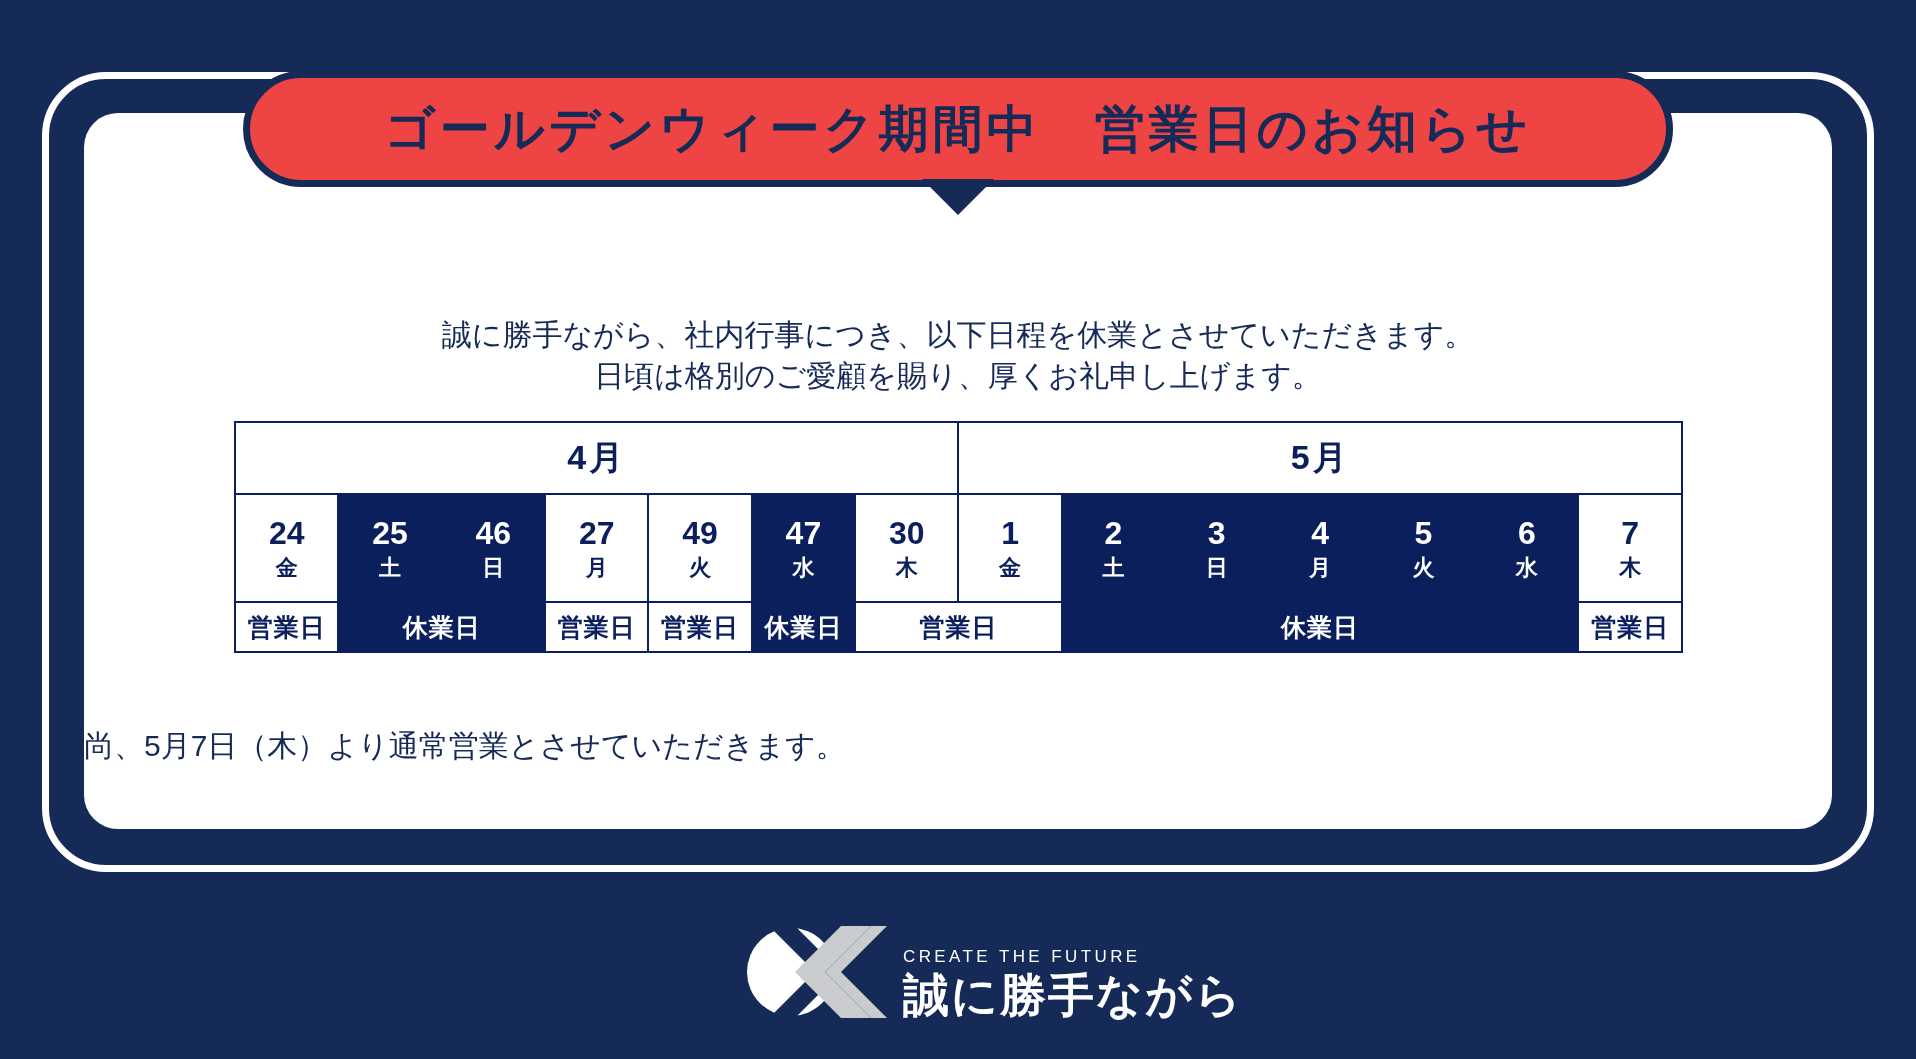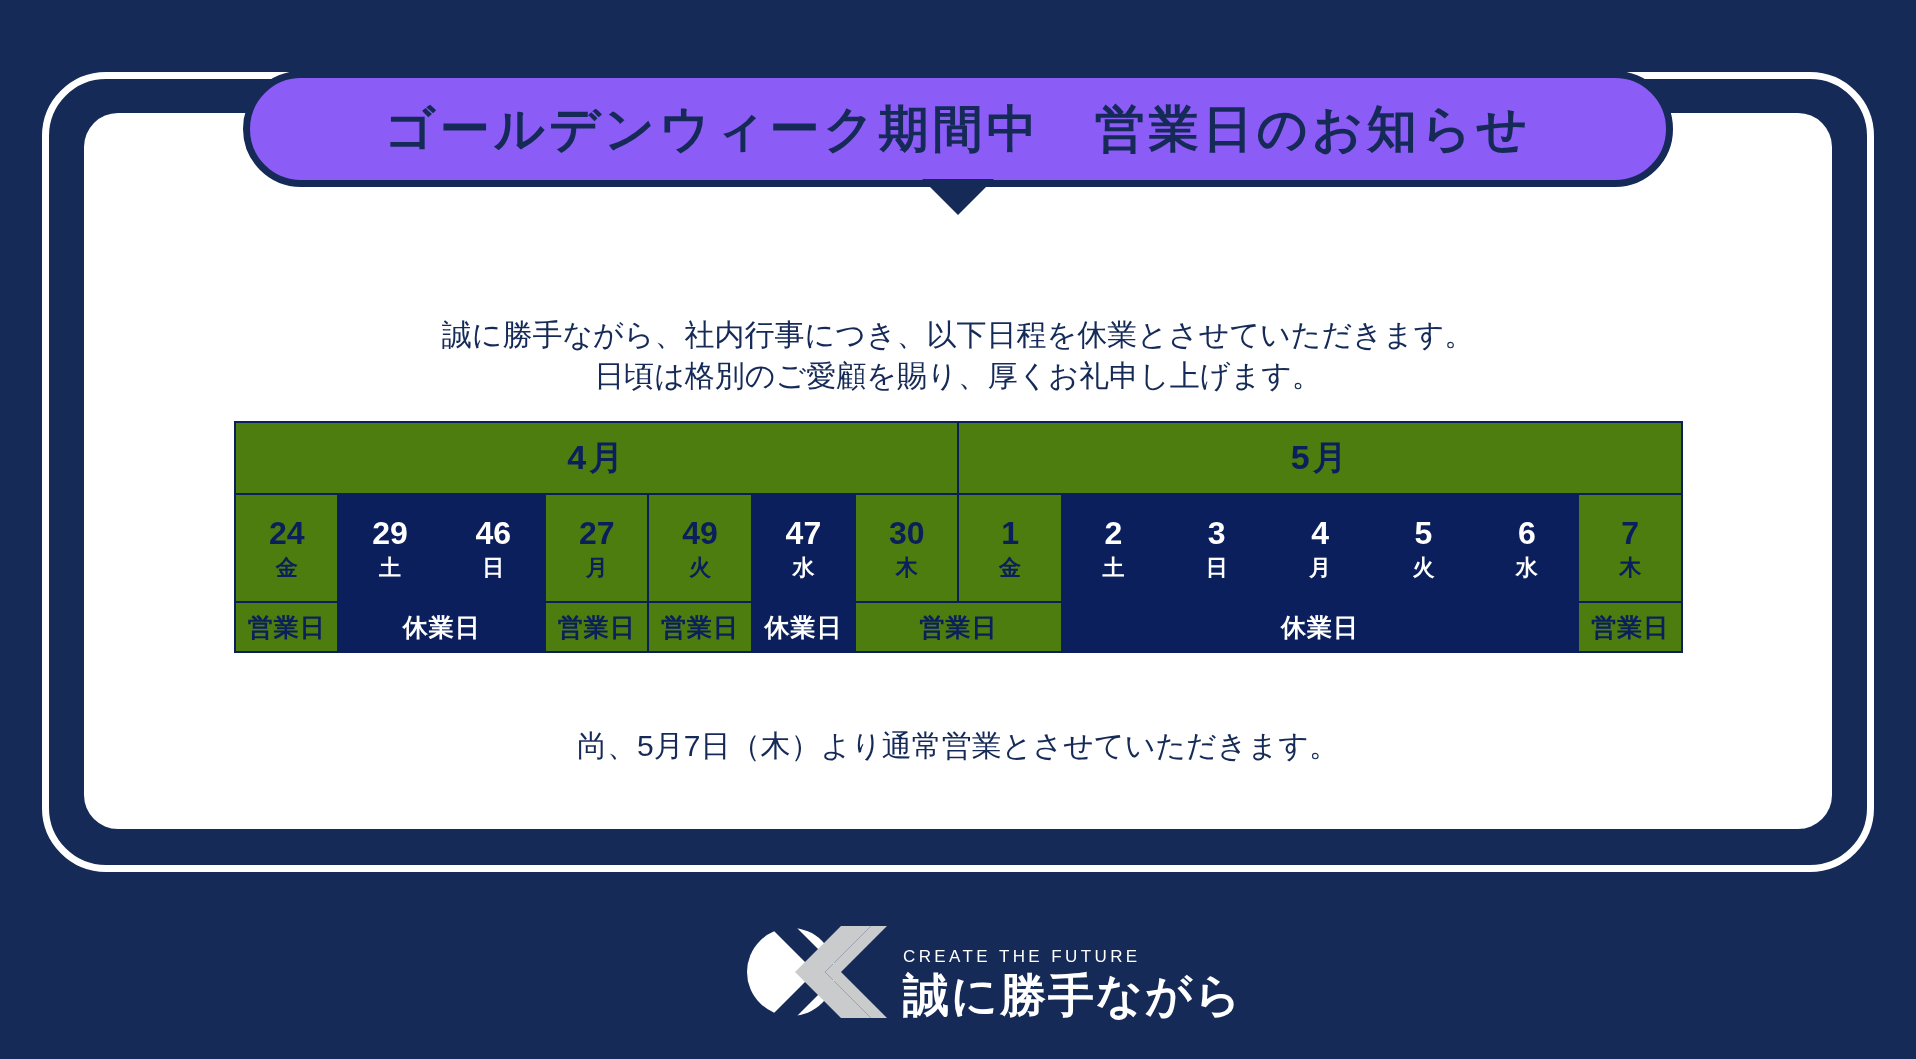--- a/index.html
+++ b/index.html
@@ -41,21 +41,21 @@
     z-index: 2;
   }
 
   
   #title-pill {
     position: absolute;
     left: 243px;
     top: 71px;
     width: 1430px;
     height: 116px;
-    background: #8b5cf6;
+    background: #ef4444;
     border: 7px solid #152a57;
     border-radius: 60px;
     z-index: 5;
     display: flex;
     align-items: center;
     justify-content: center;
   }
 
   #title-text {
     font-size: 50px;
@@ -103,21 +103,21 @@
     top: 421px;
     width: 1449px;
     z-index: 4;
     border-collapse: collapse;
     table-layout: fixed;
   }
 
   #calendar td, #calendar th {
     border: 2px solid #0a1f5c;
     color: #0a1f5c;
-    background: #4d7c0f;
+    background: #ffffff;
     text-align: center;
     vertical-align: middle;
     font-weight: 700;
   }
 
   
   .month-cell {
     height: 72px;
     font-size: 34px;
     letter-spacing: 3px;
@@ -152,21 +152,21 @@
     color: #ffffff !important;
     border-color: #0a1f5c !important;
   }
 
   
   #footer-note {
     position: absolute;
     left: 84px;
     top: 726px;
     width: 1748px;
-    text-align: center;
+    text-align: left;
     font-size: 30px;
     color: #152a57;
     z-index: 4;
     white-space: nowrap;
   }
 
   
   #logo {
     position: absolute;
     left: 745px;
@@ -217,21 +217,21 @@
     <tr id="month-row">
         <td class="month-cell" colspan="7">4月</td>
         <td class="month-cell" colspan="7">5月</td>
       </tr>
     <tr id="date-row">
         <td class="date-cell">
           <div class="date-num">24</div>
           <div class="date-dow">金</div>
         </td>
         <td class="date-cell holiday">
-          <div class="date-num">29</div>
+          <div class="date-num">25</div>
           <div class="date-dow">土</div>
         </td>
         <td class="date-cell holiday">
           <div class="date-num">46</div>
           <div class="date-dow">日</div>
         </td>
         <td class="date-cell">
           <div class="date-num">27</div>
           <div class="date-dow">月</div>
         </td>

